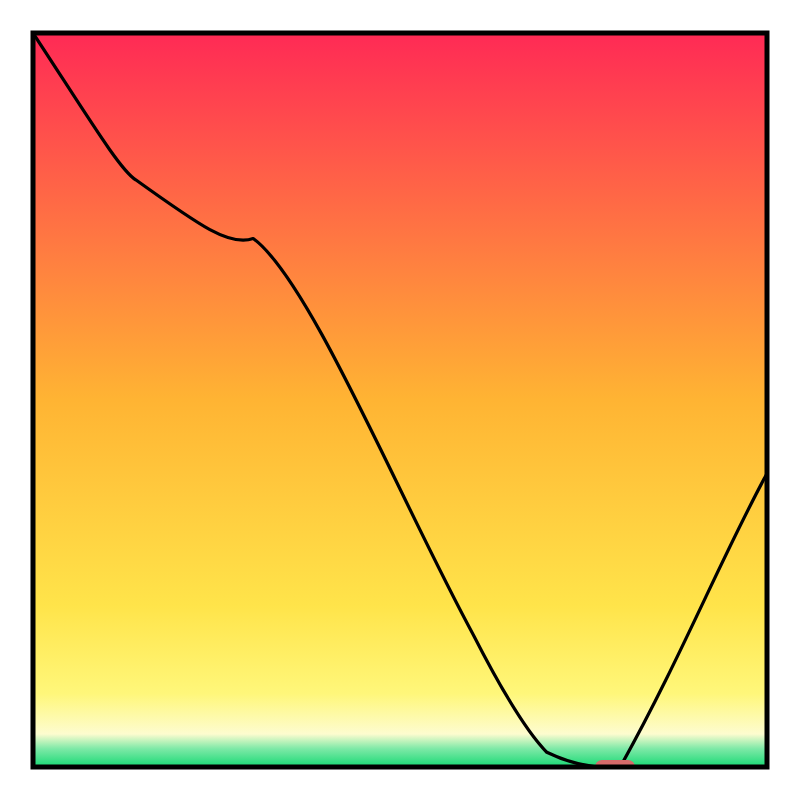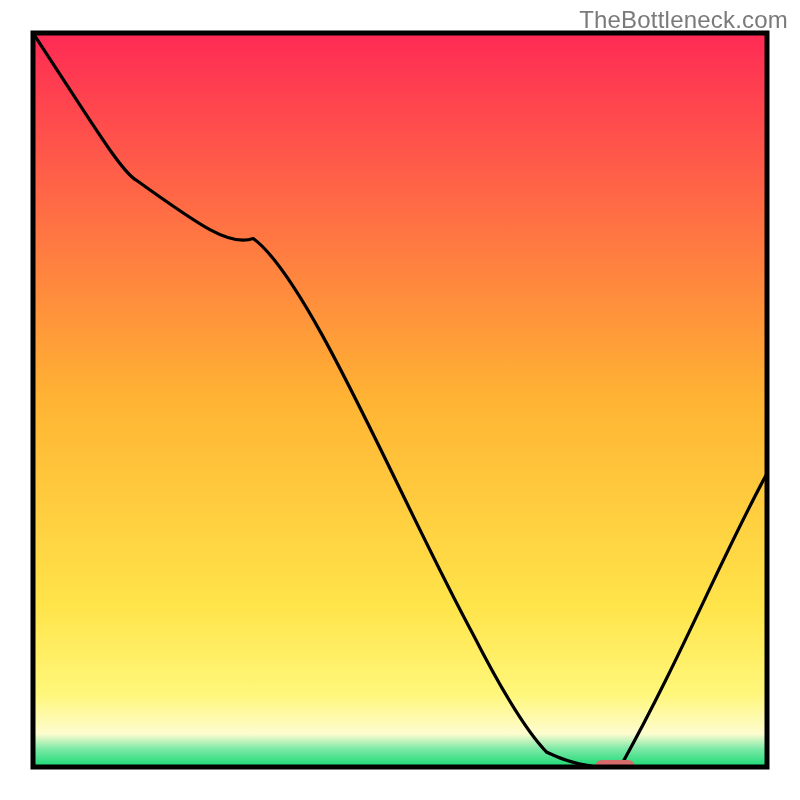--- a/index.html
+++ b/index.html
@@ -32,21 +32,20 @@
     left: 0;
     width: 800px;
     height: 800px;
   }
 </style>
 </head>
 <body>
 
 <div class="chart-container">
 
-  <div class="watermark">TheBottleneck.com</div>
 
   <svg class="plot" viewBox="0 0 800 800">
     <defs>
       <linearGradient id="bg-grad" x1="0" y1="0" x2="0" y2="1">
         <stop offset="0%" stop-color="#ff2a55"></stop>
         <stop offset="50%" stop-color="#ffb433"></stop>
         <stop offset="78%" stop-color="#ffe44a"></stop>
         <stop offset="90%" stop-color="#fff77a"></stop>
         <stop offset="95.5%" stop-color="#fdfccf"></stop>
         <stop offset="97.5%" stop-color="#7ee9a7"></stop>

